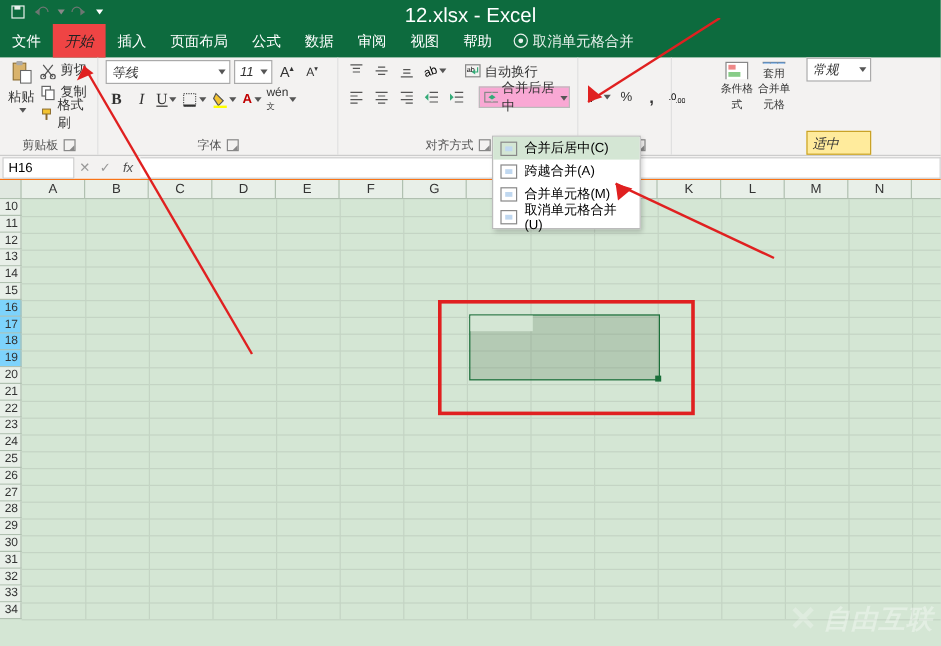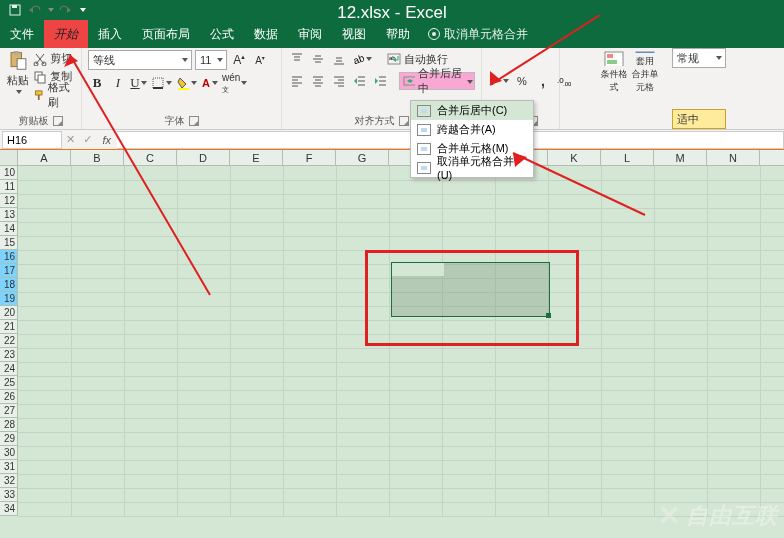--- a/index.html
+++ b/index.html
@@ -24,21 +24,21 @@
   .ribbon { height: 82px; background: #f3f2f1; border-bottom: 1px solid #ccc; display: flex; font-size: 11px; color: #333; }
   .group { border-right: 1px solid #e0e0e0; padding: 2px 6px 0 6px; display: flex; flex-direction: column; justify-content: space-between; }
   .group-body { display: flex; align-items: flex-start; gap: 4px; flex: 1; }
   .group-label { text-align: center; font-size: 10px; color: #555; padding: 2px 0 1px; display: flex; justify-content: center; align-items: center; gap: 4px; }
   .launcher { width: 10px; height: 10px; border: 1px solid #888; position: relative; }
   .launcher::after { content: ""; position: absolute; right: 0; bottom: 0; width: 0; height: 0; border-left: 4px solid transparent; border-bottom: 4px solid #888; }
   .bigbtn { width: 28px; height: 44px; display: flex; flex-direction: column; align-items: center; justify-content: center; gap: 2px; }
   .bigbtn .ico { width: 22px; height: 22px; }
   .smallico { width: 14px; height: 14px; display: inline-block; }
   .dropdown-arrow { width: 0; height: 0; border-left: 3px solid transparent; border-right: 3px solid transparent; border-top: 4px solid #555; display: inline-block; margin-left: 2px; }
-  .combobox { height: 20px; border: 1px solid #aaa; background: #fff; display: flex; align-items: center; padding: 0 16px 0 4px; font-size: 11px; position: relative; }
+  .combobox { height: 20px; border: 1px solid #aaa; background: #fff; display: flex; align-items: center; padding: 0 16px 0 4px; font-size: 11px; position: relative; font-style: italic; }
   .combobox .cb-arrow { position: absolute; right: 3px; top: 7px; }
   .btnrow { display: flex; gap: 3px; align-items: center; }
   .btncell { min-width: 18px; height: 18px; display: flex; align-items: center; justify-content: center; }
   .split { padding-right: 8px; position: relative; }
   .split::after { content: ""; position: absolute; right: 1px; top: 7px; width: 0; height: 0; border-left: 3px solid transparent; border-right: 3px solid transparent; border-top: 4px solid #555; }
 
   
   .clip-right { display: flex; flex-direction: column; gap: 1px; font-size: 11px; }
   .clip-right div { display: flex; align-items: center; gap: 3px; height: 17px; }
 
@@ -69,21 +69,21 @@
   .gridlines-v { position: absolute; top: 0; bottom: 0; width: 1px; background: #c4d4c4; }
   .gridlines-h { position: absolute; left: 0; right: 0; height: 1px; background: #c4d4c4; }
 
   
   .redbox { position: absolute; border: 3px solid #e02020; }
   .selbox { position: absolute; border: 1px solid #1a6f3a; background: rgba(120,150,120,.35); }
   .selbox .active { position: absolute; left: 0; top: 0; width: 52px; height: 13px; background: #d4e6d4; }
   .selbox .handle { position: absolute; right: -2px; bottom: -2px; width: 5px; height: 5px; background: #1a6f3a; }
 
   
-  .merge-menu { position: absolute; left: 410px; top: 100px; width: 124px; background: #fff; border: 1px solid #bbb; box-shadow: 2px 2px 4px rgba(0,0,0,.2); font-size: 11px; z-index: 10; }
+  .merge-menu { position: absolute; left: 410px; top: 113px; width: 124px; background: #fff; border: 1px solid #bbb; box-shadow: 2px 2px 4px rgba(0,0,0,.2); font-size: 11px; z-index: 10; }
   .merge-menu .mi { height: 19px; display: flex; align-items: center; gap: 6px; padding: 0 6px; }
   .merge-menu .mi.hover { background: #d4e6d4; }
   .merge-menu .mi .mico { width: 14px; height: 12px; border: 1px solid #888; position: relative; flex-shrink: 0; }
   .merge-menu .mi .mico::before { content: ""; position: absolute; left: 3px; top: 3px; width: 6px; height: 4px; background: #c0d8f0; }
 
   
   .arrow { position: absolute; z-index: 20; }
   .arrow svg line { stroke: #e02020; stroke-width: 2; }
   .arrow svg polygon { fill: #e02020; }
 

